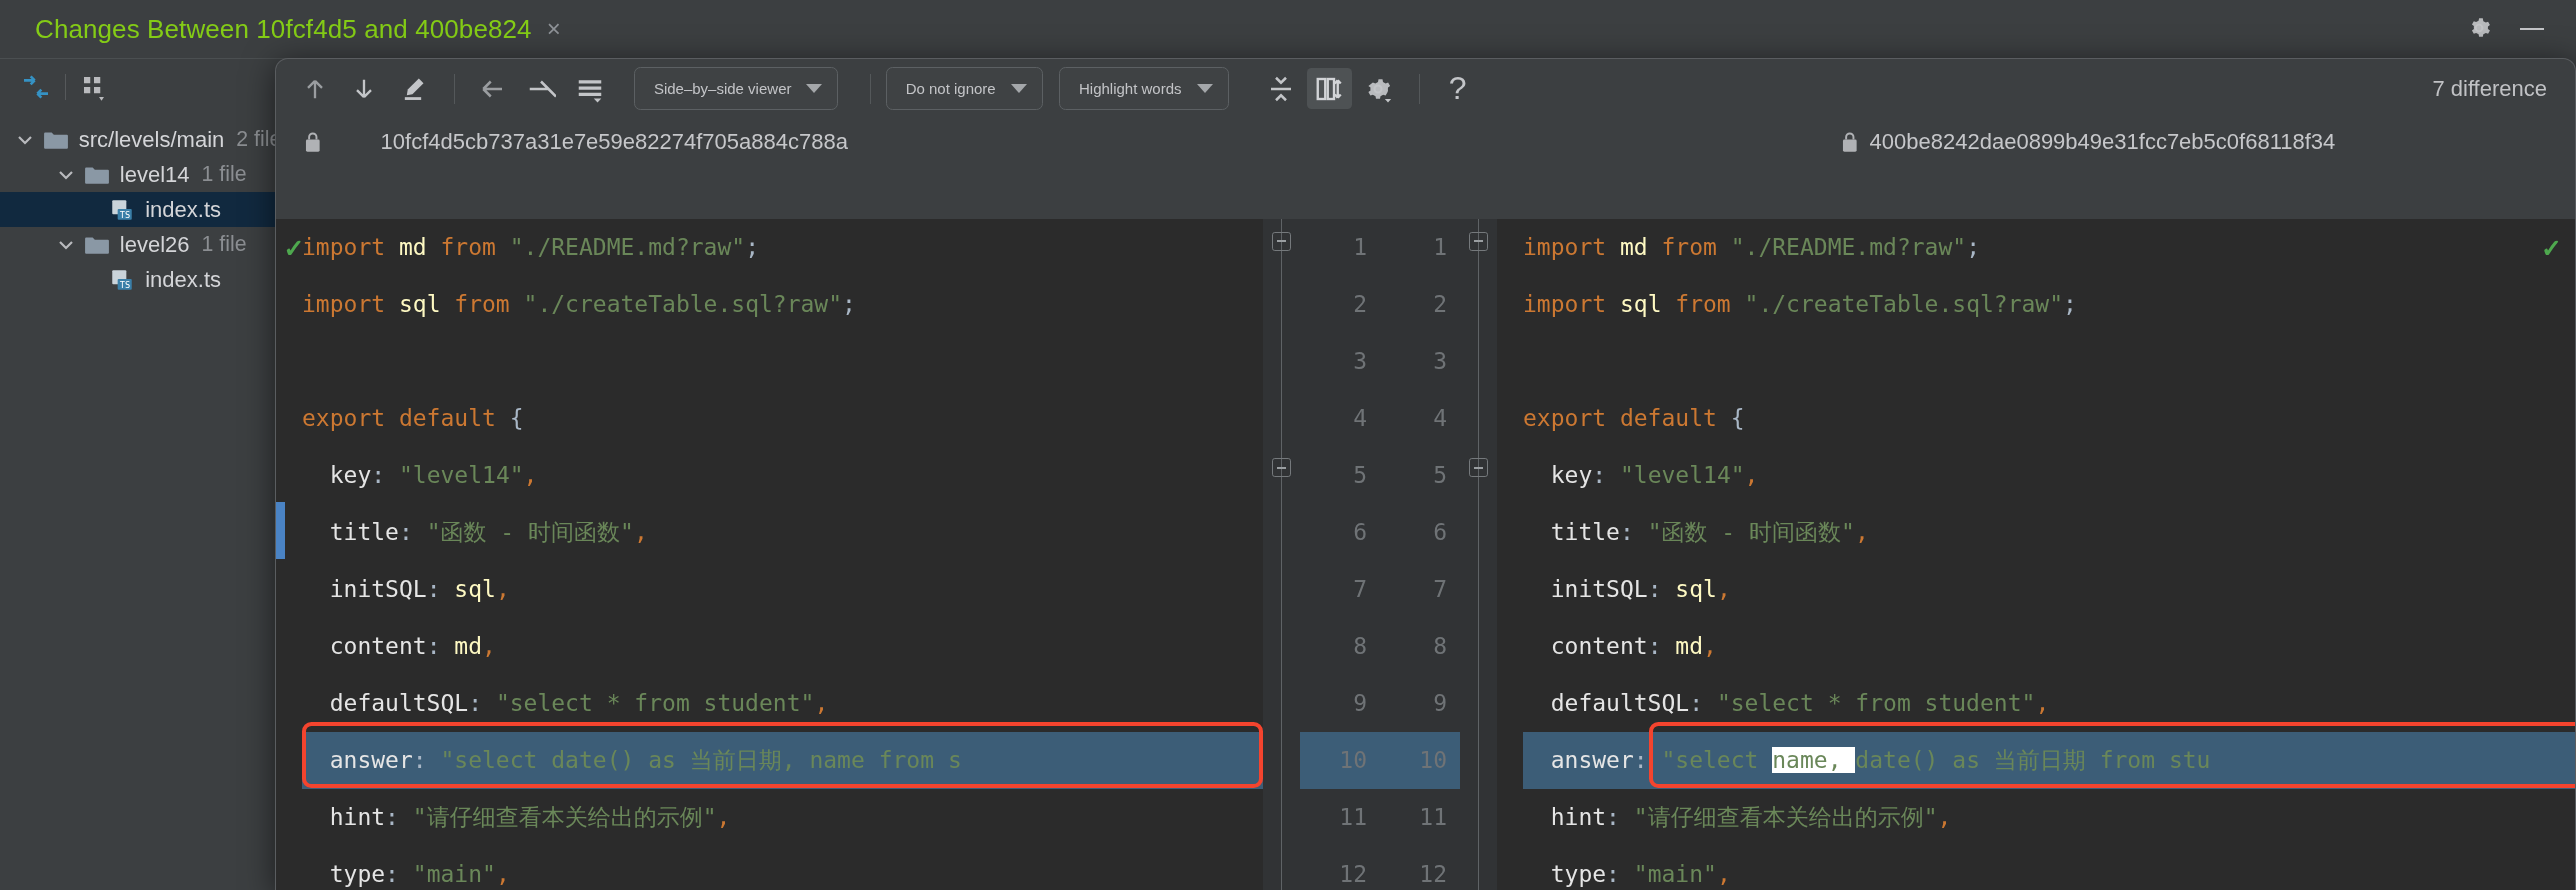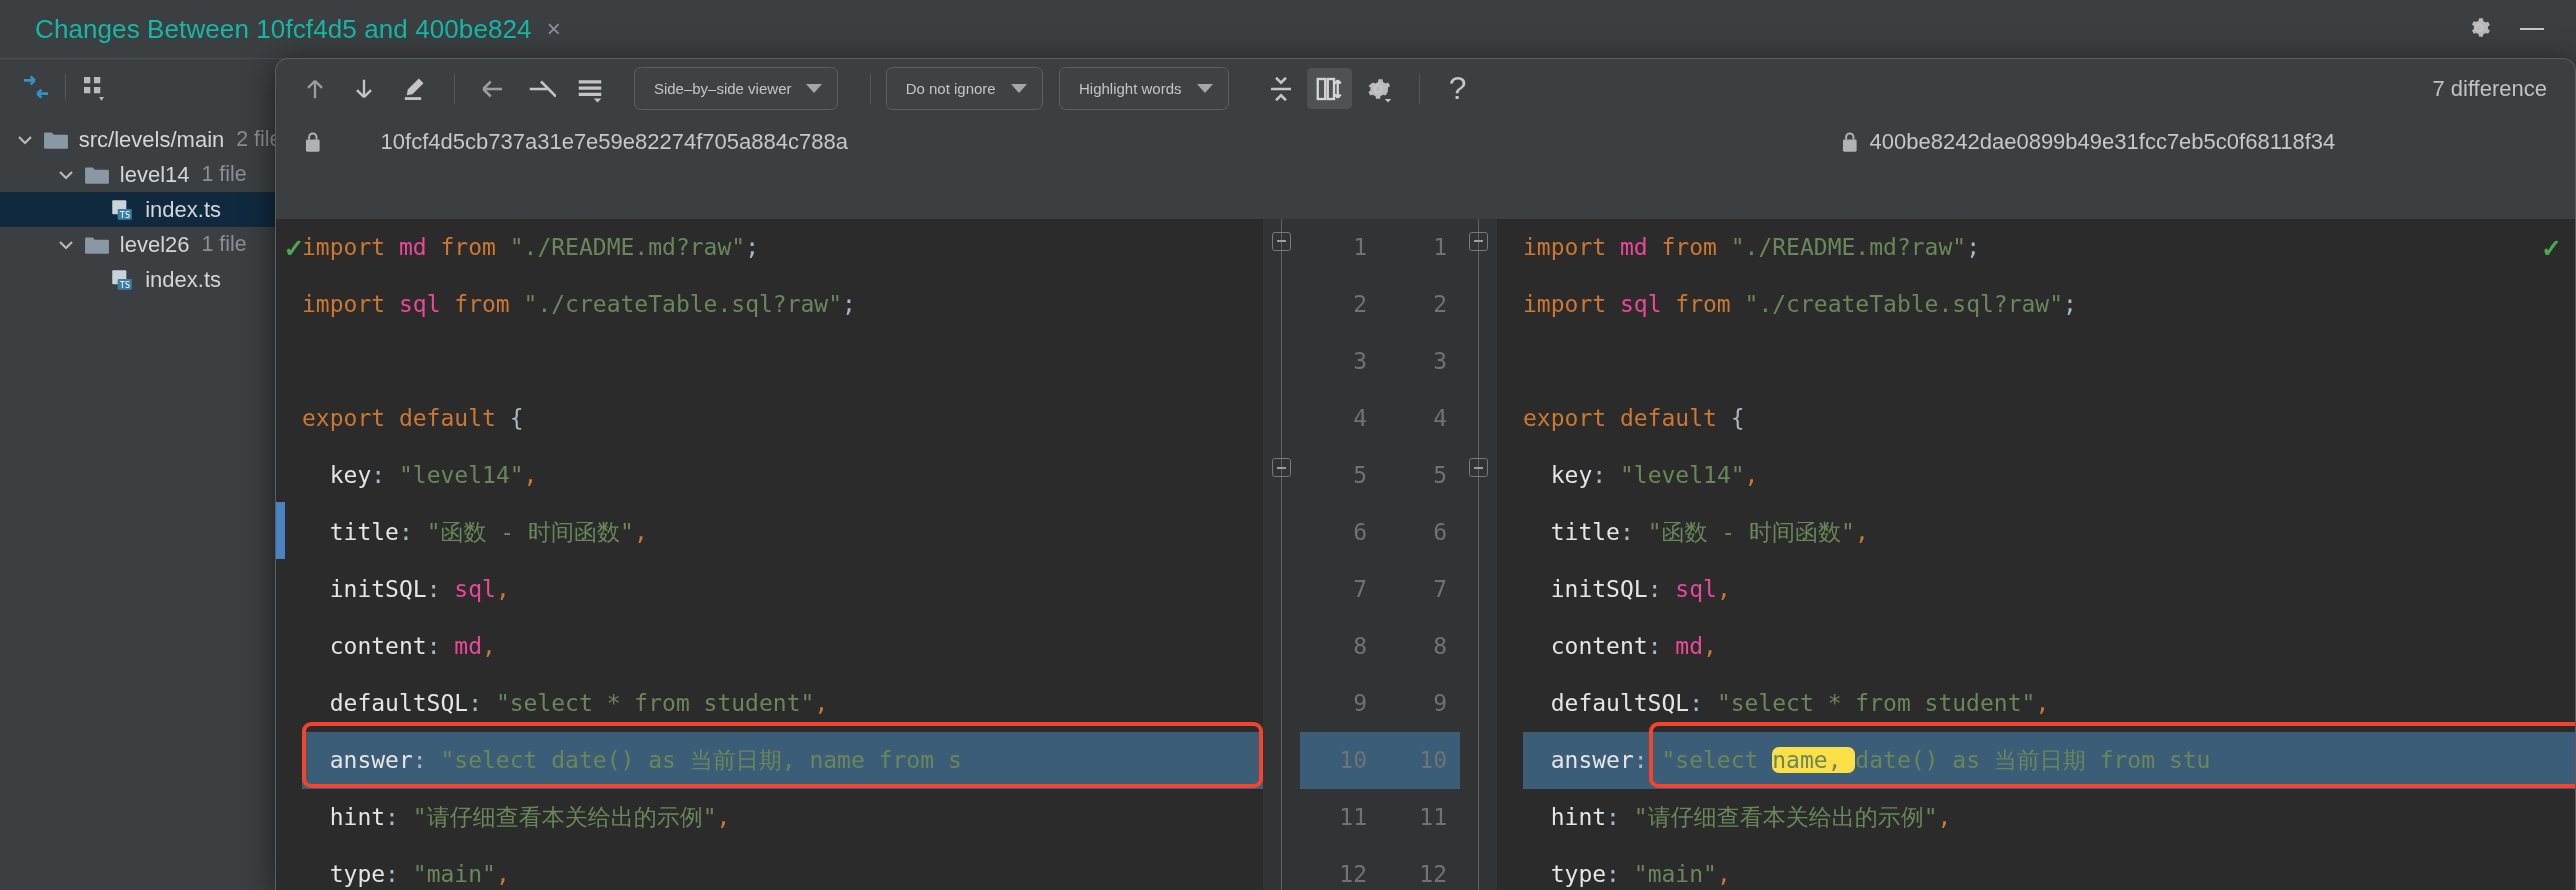--- a/index.html
+++ b/index.html
@@ -10,21 +10,21 @@
     overflow: hidden;
   }
   
   #app { position: relative; width: 2576px; height: 891px; background: #3c3f41; }
 
   .outer-titlebar {
     position: absolute; left: 0; top: 0; width: 1056px; height: 58px;
     background: #3c3f41; display: flex; align-items: center;
   }
   .outer-title {
-    margin-left: 35px; font-size: 26px; color: #14b8a6; letter-spacing: 0.1px;
+    margin-left: 35px; font-size: 26px; color: #84cc16; letter-spacing: 0.1px;
     white-space: nowrap;
   }
   .outer-close {
     margin-left: 15px; font-size: 24px; color: #8e9297; cursor: default;
     line-height: 1;
   }
   .win-ctl-right {
     position: absolute; right: 0; top: 0; height: 58px;
     display: flex; align-items: center; gap: 28px; padding-right: 32px;
   }
@@ -134,29 +134,29 @@
   }
   .code .ln { height: 57px; white-space: pre; }
   .num {
     height: 57px; line-height: 57px; text-align: right;
     font-family: "DejaVu Sans Mono", monospace;
     font-size: 23px; color: #6f7376; padding-right: 13px;
   }
 
   
   .kw   { color: #cc7832; }
-  .id   { color: #ec4899; }
+  .id   { color: #fef9c3; }
   .str  { color: #6a8759; }
   .prop { color: #e5e5e5; }
   .pun  { color: #a9b7c6; }
   .com  { color: #cc7832; }
 
   
   .dl-changed { background: #3c5d77; }
-  .wordhl { background: #fde047; border-radius: 7px; }
+  .wordhl { background: #ffffff; }
 
   .check-ok {
     position: absolute; font-size: 25px; color: #4ea84e; font-weight: bold;
   }
   .fold {
     position: absolute; width: 18.6px; height: 18.6px;
     border: 1.9px solid #75797c; border-radius: 2.8px;
   }
   .fold-line { position: absolute; width: 1.9px; background: #5f6366; }
   .fold-minus { position: absolute; width: 9.3px; height: 1.9px; background: #9a9ea1; }

